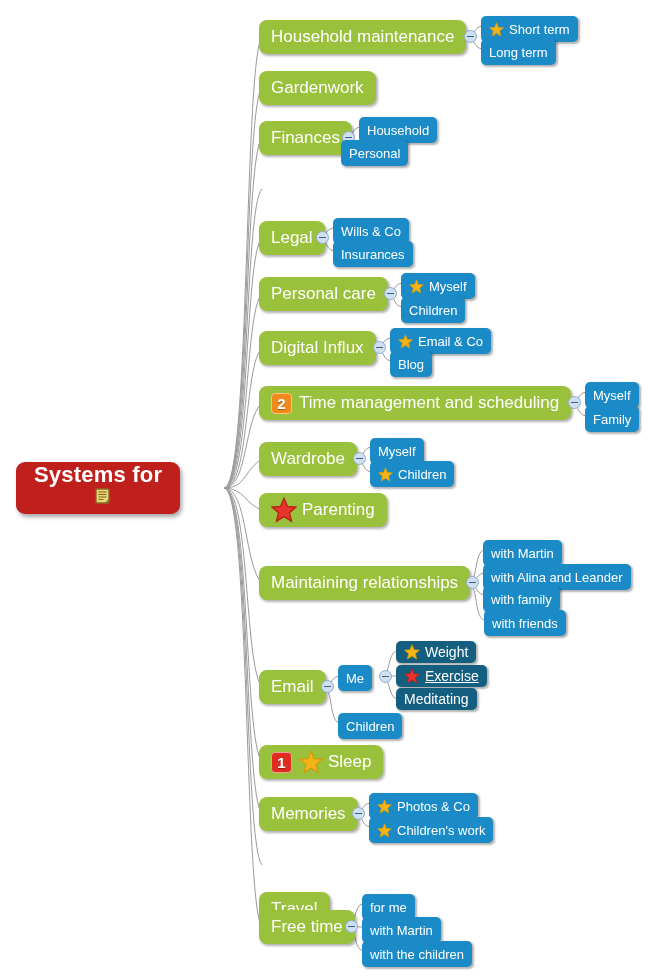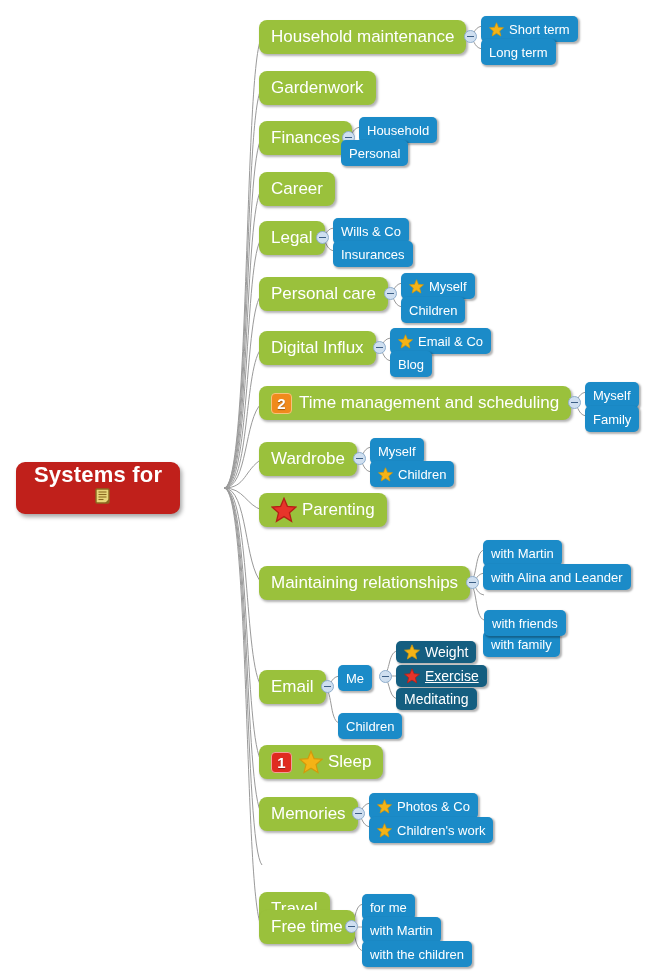--- a/index.html
+++ b/index.html
@@ -224,23 +224,20 @@
     <span class="label">Finances</span>
   </div>
   <div class="toggle" style="left:342px; top:131px;"></div>
   <div class="node lvl2" style="left:359px; top:117px;">
     <span class="label">Household</span>
   </div>
   <div class="node lvl2" style="left:341px; top:140px;">
     <span class="label">Personal</span>
   </div>
 
-  <div class="node lvl1" style="left:259px; top:172px;">
-    <span class="label">Career</span>
-  </div>
 
   <div class="node lvl1" style="left:259px; top:221px;">
     <span class="label">Legal</span>
   </div>
   <div class="toggle" style="left:316px; top:231px;"></div>
   <div class="node lvl2" style="left:333px; top:218px;">
     <span class="label">Wills &amp; Co</span>
   </div>
   <div class="node lvl2" style="left:333px; top:241px;">
     <span class="label">Insurances</span>
@@ -318,21 +315,21 @@
     </span>
     <span class="label">Parenting</span>
   </div>
   <div class="toggle" style="left:466px; top:576px;"></div>
   <div class="node lvl2" style="left:483px; top:540px;">
     <span class="label">with Martin</span>
   </div>
   <div class="node lvl2" style="left:483px; top:564px;">
     <span class="label">with Alina and Leander</span>
   </div>
-  <div class="node lvl2" style="left:483px; top:586px;margin-top:45px;">
+  <div class="node lvl2" style="left:483px; top:586px;">
     <span class="label">with family</span>
   </div>
   <div class="node lvl2" style="left:484px; top:610px;">
     <span class="label">with friends</span>
   </div>
 
   <div class="node lvl1" style="left:259px; top:670px;">
     <span class="label">Email</span>
   </div>
   <div class="toggle" style="left:321px; top:680px;"></div>

